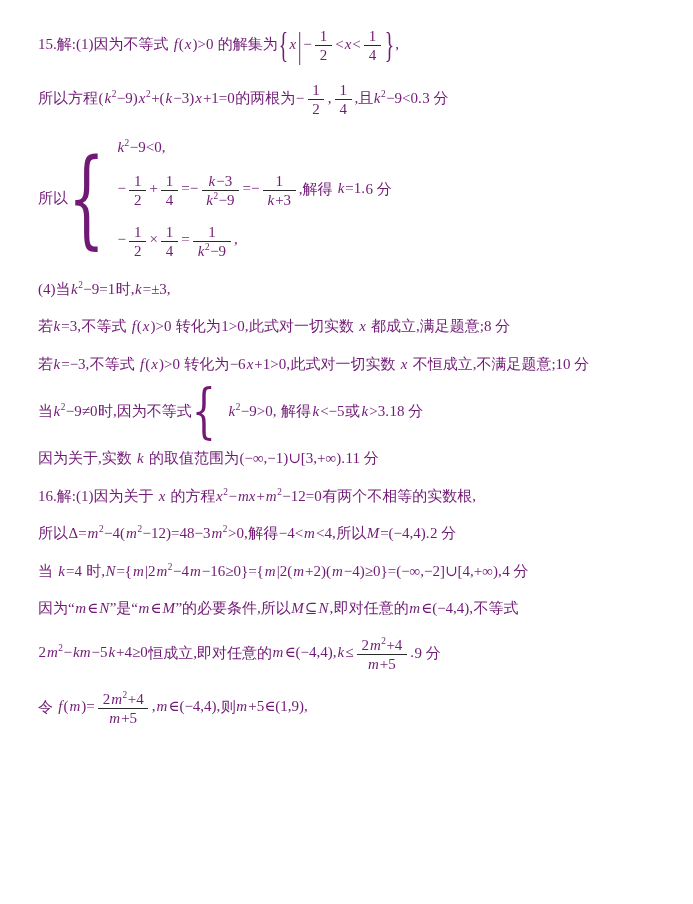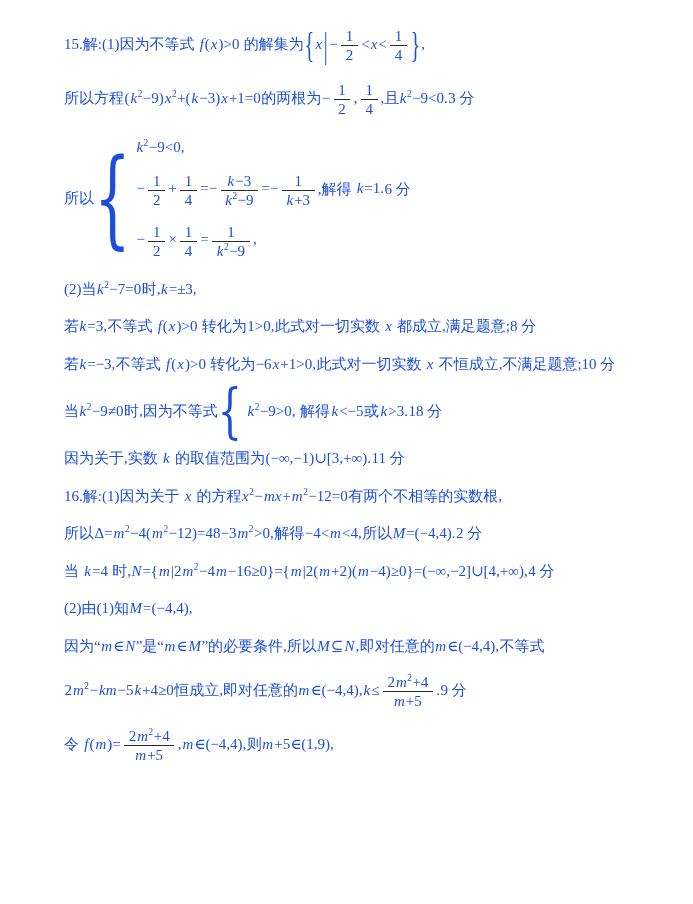--- a/index.html
+++ b/index.html
@@ -1,24 +1,24 @@
 <!DOCTYPE html>
 <html><head>
 <meta charset="utf-8">
 <style>
   html,body{margin:0;padding:0;background:#ffffff;}
   .page{
     box-sizing:border-box;
     width:693px;
     min-height:904px;
-    padding:26px 36px 18px 64px;
+    padding:26px 36px 18px 38px;
     background:#ffffff;
     font-family:"Liberation Serif","DejaVu Serif",serif;
     font-size:15px;
-    color:#1d4ed8;
+    color:#701a75;
     line-height:1.5;
   }
   .line{margin:0 0 15px 0;}
   .lf{display:flex;align-items:center;flex-wrap:wrap;}
   .tx{font-style:normal;}
   .mx{white-space:nowrap;}
   .mi{font-style:italic;padding:0 0.5px;}
   .mo{font-style:normal;padding:0 0.5px;}
   sup{font-size:0.62em;line-height:0;}
   .frac{
@@ -46,41 +46,41 @@
     margin:2px 4px 2px 0;
   }
   .cbrace{
     display:inline-block;
     line-height:1;
     font-family:"DejaVu Serif",serif;
     transform-origin:center;
   }
   .c3{font-size:58px;transform:scaleY(1.85);}
   .c2{font-size:38px;transform:scaleY(1.55);}
-  .crows{display:inline-flex;flex-direction:column;gap:12px;align-items:flex-start;}
+  .crows{display:inline-flex;flex-direction:column;gap:12px;align-items:flex-start;margin-left:7px;}
   .crow{display:block;white-space:nowrap;}
 </style>
 </head>
 <body>
 
 <div class="page">
     <div class="line"><span class="tx">15.解:(1)因为不等式</span><span class="mx"><span class="mo"> </span><span class="mi">f</span><span class="mo">(</span><span class="mi">x</span><span class="mo">)&gt;0 </span></span><span class="tx">的解集为</span><span class="bigb">{</span><span class="mx"><span class="mi">x</span></span><span class="bigb">|</span><span class="mx"><span class="mo">−</span></span><span class="frac"><span class="num"><span class="mo">1</span></span><span class="den"><span class="mo">2</span></span></span><span class="mx"><span class="mo">&lt;</span><span class="mi">x</span><span class="mo">&lt;</span></span><span class="frac"><span class="num"><span class="mo">1</span></span><span class="den"><span class="mo">4</span></span></span><span class="bigb">}</span><span class="tx">,</span></div>
     <div class="line"><span class="tx">所以方程</span><span class="mx"><span class="mo">(</span><span class="mi">k</span><sup>2</sup><span class="mo">−9)</span><span class="mi">x</span><sup>2</sup><span class="mo">+(</span><span class="mi">k</span><span class="mo">−3)</span><span class="mi">x</span><span class="mo">+1=0</span></span><span class="tx">的两根为</span><span class="mx"><span class="mo">−</span></span><span class="frac"><span class="num"><span class="mo">1</span></span><span class="den"><span class="mo">2</span></span></span><span class="mx"><span class="mo">,</span></span><span class="frac"><span class="num"><span class="mo">1</span></span><span class="den"><span class="mo">4</span></span></span><span class="tx">,且</span><span class="mx"><span class="mi">k</span><sup>2</sup><span class="mo">−9&lt;0.</span></span><span class="tx">3 分</span></div>
     <div class="line lf">
       <span class="tx">所以</span>
       <span class="cases">
         <span class="cbrace c3">{</span>
         <span class="crows">
           <span class="crow"><span class="mx"><span class="mi">k</span><sup>2</sup><span class="mo">−9&lt;0,</span></span></span>
           <span class="crow"><span class="mx"><span class="mo">−</span></span><span class="frac"><span class="num"><span class="mo">1</span></span><span class="den"><span class="mo">2</span></span></span><span class="mx"><span class="mo">+</span></span><span class="frac"><span class="num"><span class="mo">1</span></span><span class="den"><span class="mo">4</span></span></span><span class="mx"><span class="mo">=−</span></span><span class="frac"><span class="num"><span class="mi">k</span><span class="mo">−3</span></span><span class="den"><span class="mi">k</span><sup>2</sup><span class="mo">−9</span></span></span><span class="mx"><span class="mo">=−</span></span><span class="frac"><span class="num"><span class="mo">1</span></span><span class="den"><span class="mi">k</span><span class="mo">+3</span></span></span><span class="tx">,解得</span><span class="mx"><span class="mo"> </span><span class="mi">k</span><span class="mo">=1.</span></span><span class="tx">6 分</span></span>
           <span class="crow"><span class="mx"><span class="mo">−</span></span><span class="frac"><span class="num"><span class="mo">1</span></span><span class="den"><span class="mo">2</span></span></span><span class="mx"><span class="mo">×</span></span><span class="frac"><span class="num"><span class="mo">1</span></span><span class="den"><span class="mo">4</span></span></span><span class="mx"><span class="mo">=</span></span><span class="frac"><span class="num"><span class="mo">1</span></span><span class="den"><span class="mi">k</span><sup>2</sup><span class="mo">−9</span></span></span><span class="mx"><span class="mo">,</span></span></span>
         </span>
       </span>
     </div>
-    <div class="line"><span class="tx">(2)当</span><span class="mx"><span class="mi">k</span><sup>2</sup><span class="mo">−7=0</span></span><span class="tx">时,</span><span class="mx"><span class="mi">k</span><span class="mo">=±3,</span></span></div>
+    <div class="line"><span class="tx">(4)当</span><span class="mx"><span class="mi">k</span><sup>2</sup><span class="mo">−9=1</span></span><span class="tx">时,</span><span class="mx"><span class="mi">k</span><span class="mo">=±3,</span></span></div>
     <div class="line"><span class="tx">若</span><span class="mx"><span class="mi">k</span><span class="mo">=3,</span></span><span class="tx">不等式</span><span class="mx"><span class="mo"> </span><span class="mi">f</span><span class="mo">(</span><span class="mi">x</span><span class="mo">)&gt;0 </span></span><span class="tx">转化为</span><span class="mx"><span class="mo">1&gt;0,</span></span><span class="tx">此式对一切实数</span><span class="mx"><span class="mo"> </span><span class="mi">x</span><span class="mo"> </span></span><span class="tx">都成立,满足题意;8 分</span></div>
     <div class="line"><span class="tx">若</span><span class="mx"><span class="mi">k</span><span class="mo">=−3,</span></span><span class="tx">不等式</span><span class="mx"><span class="mo"> </span><span class="mi">f</span><span class="mo">(</span><span class="mi">x</span><span class="mo">)&gt;0 </span></span><span class="tx">转化为</span><span class="mx"><span class="mo">−6</span><span class="mi">x</span><span class="mo">+1&gt;0,</span></span><span class="tx">此式对一切实数</span><span class="mx"><span class="mo"> </span><span class="mi">x</span><span class="mo"> </span></span><span class="tx">不恒成立,不满足题意;10 分</span></div>
     <div class="line lf">
       <span class="tx">当</span>
       <span class="mx"><span class="mi">k</span><sup>2</sup><span class="mo">−9≠0</span></span>
       <span class="tx">时,因为不等式</span>
       <span class="cases">
         <span class="cbrace c2">{</span>
         <span class="crows">
           <span class="crow"><span class="mx"><span class="mi">k</span><sup>2</sup><span class="mo">−9&gt;0,</span></span></span>
@@ -89,17 +89,16 @@
       <span class="tx">解得</span>
       <span class="mx"><span class="mo"> </span><span class="mi">k</span><span class="mo">&lt;−5 </span></span>
       <span class="tx">或</span>
       <span class="mx"><span class="mo"> </span><span class="mi">k</span><span class="mo">&gt;3.</span></span>
       <span class="tx">18 分</span>
     </div>
     <div class="line"><span class="tx">因为关于,实数</span><span class="mx"><span class="mo"> </span><span class="mi">k</span><span class="mo"> </span></span><span class="tx">的取值范围为</span><span class="mx"><span class="mo">(−∞,−1)∪[3,+∞).</span></span><span class="tx">11 分</span></div>
     <div class="line"><span class="tx">16.解:(1)因为关于</span><span class="mx"><span class="mo"> </span><span class="mi">x</span><span class="mo"> </span></span><span class="tx">的方程</span><span class="mx"><span class="mi">x</span><sup>2</sup><span class="mo">−</span><span class="mi">mx</span><span class="mo">+</span><span class="mi">m</span><sup>2</sup><span class="mo">−12=0</span></span><span class="tx">有两个不相等的实数根,</span></div>
     <div class="line"><span class="tx">所以</span><span class="mx"><span class="mo">Δ=</span><span class="mi">m</span><sup>2</sup><span class="mo">−4(</span><span class="mi">m</span><sup>2</sup><span class="mo">−12)=48−3</span><span class="mi">m</span><sup>2</sup><span class="mo">&gt;0,</span></span><span class="tx">解得</span><span class="mx"><span class="mo">−4&lt;</span><span class="mi">m</span><span class="mo">&lt;4,</span></span><span class="tx">所以</span><span class="mx"><span class="mi">M</span><span class="mo">=(−4,4).</span></span><span class="tx">2 分</span></div>
     <div class="line"><span class="tx">当</span><span class="mx"><span class="mo"> </span><span class="mi">k</span><span class="mo">=4 </span></span><span class="tx">时,</span><span class="mx"><span class="mi">N</span><span class="mo">={</span><span class="mi">m</span><span class="mo">|2</span><span class="mi">m</span><sup>2</sup><span class="mo">−4</span><span class="mi">m</span><span class="mo">−16≥0}={</span><span class="mi">m</span><span class="mo">|2(</span><span class="mi">m</span><span class="mo">+2)(</span><span class="mi">m</span><span class="mo">−4)≥0}=(−∞,−2]∪[4,+∞),</span></span><span class="tx">4 分</span></div>
-    <div class="line"><span class="tx">(2)由(1)知</span><span class="mx"><span class="mi">M</span><span class="mo">=(−4,4),</span></span></div>
     <div class="line"><span class="tx">因为“</span><span class="mx"><span class="mi">m</span><span class="mo">∈</span><span class="mi">N</span></span><span class="tx">”是“</span><span class="mx"><span class="mi">m</span><span class="mo">∈</span><span class="mi">M</span></span><span class="tx">”的必要条件,所以</span><span class="mx"><span class="mi">M</span><span class="mo">⊆</span><span class="mi">N</span><span class="mo">,</span></span><span class="tx">即对任意的</span><span class="mx"><span class="mi">m</span><span class="mo">∈(−4,4),</span></span><span class="tx">不等式</span></div>
     <div class="line"><span class="mx"><span class="mo">2</span><span class="mi">m</span><sup>2</sup><span class="mo">−</span><span class="mi">km</span><span class="mo">−5</span><span class="mi">k</span><span class="mo">+4≥0</span></span><span class="tx">恒成立,即对任意的</span><span class="mx"><span class="mi">m</span><span class="mo">∈(−4,4),</span><span class="mi">k</span><span class="mo">≤</span></span><span class="frac"><span class="num"><span class="mo">2</span><span class="mi">m</span><sup>2</sup><span class="mo">+4</span></span><span class="den"><span class="mi">m</span><span class="mo">+5</span></span></span><span class="mx"><span class="mo">.</span></span><span class="tx">9 分</span></div>
     <div class="line"><span class="tx">令</span><span class="mx"><span class="mo"> </span><span class="mi">f</span><span class="mo">(</span><span class="mi">m</span><span class="mo">)=</span></span><span class="frac"><span class="num"><span class="mo">2</span><span class="mi">m</span><sup>2</sup><span class="mo">+4</span></span><span class="den"><span class="mi">m</span><span class="mo">+5</span></span></span><span class="mx"><span class="mo">,</span><span class="mi">m</span><span class="mo">∈(−4,4),</span></span><span class="tx">则</span><span class="mx"><span class="mi">m</span><span class="mo">+5∈(1,9),</span></span></div>
   </div>
 
 </body></html>

